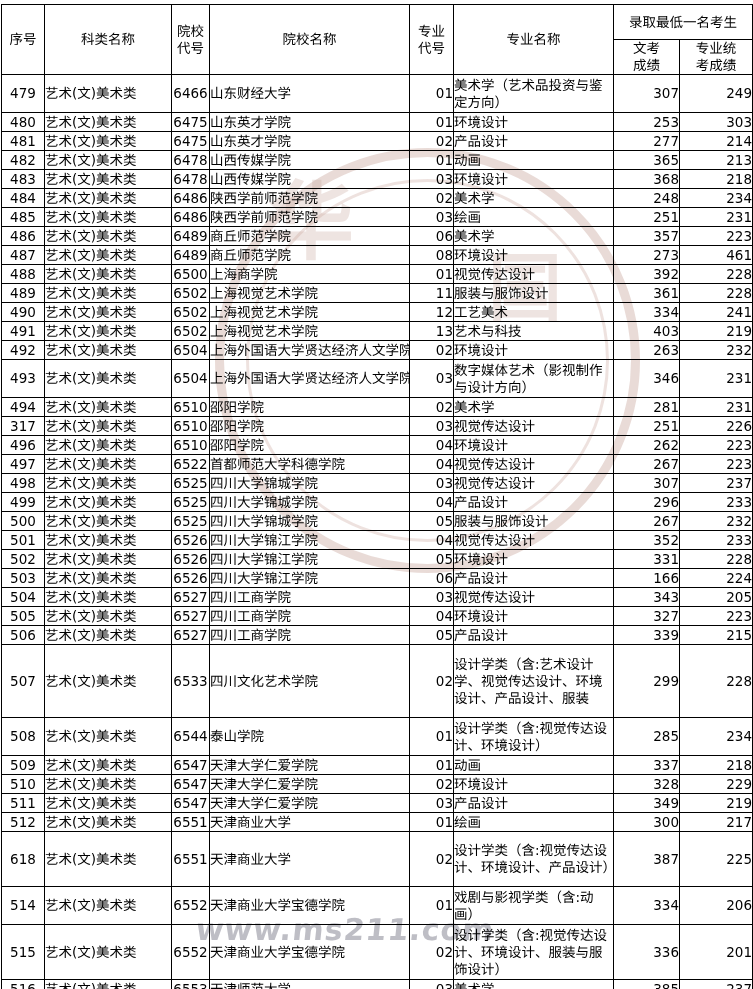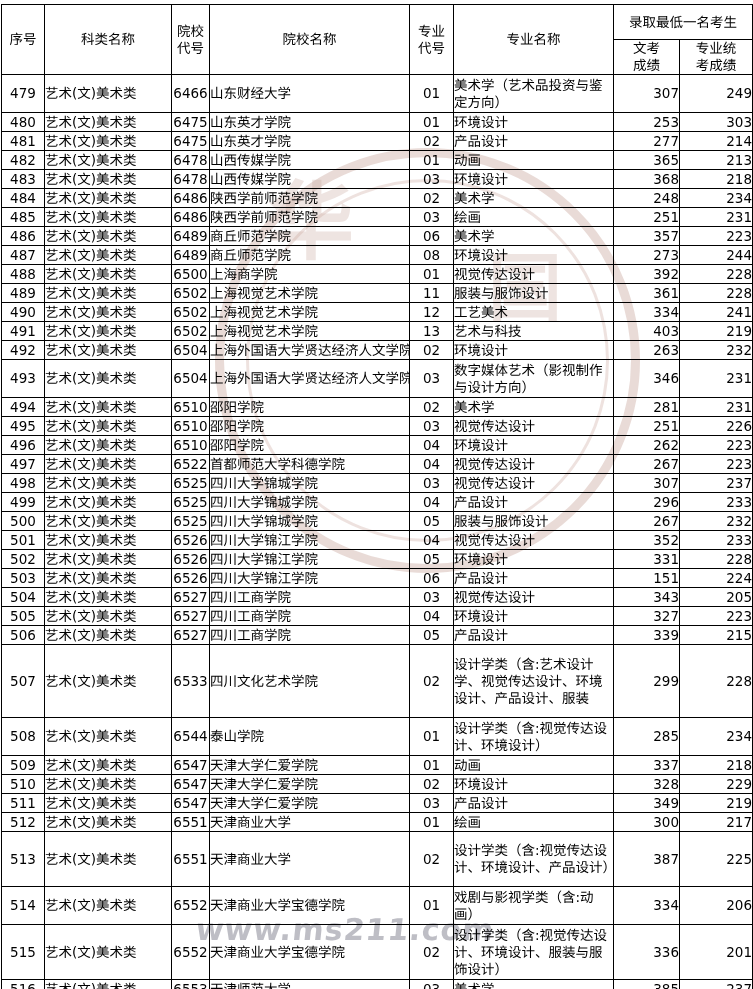--- a/index.html
+++ b/index.html
@@ -91,21 +91,21 @@
   col.c-s1{width:66px;}
   col.c-s2{width:73px;}
 
   td.seq{text-align:center;}
   td.cat{text-align:left; padding-left:3px;}
   td.scode{text-align:center;}
   td.sname{
     text-align:left; padding-left:4px;
     white-space:nowrap; overflow:hidden;margin-top:18px;
   }
-  td.mcode{text-align:center;}
+  td.mcode{text-align:right;}
   td.mname{
     text-align:left; padding-left:3px; padding-right:2px;
     word-break:break-all;
   }
   td.score{text-align:right; padding-right:5px;}
 
   tr.r1{height:19px;}
   tr.r2{height:38px;}
   tr.r3{height:55px;}
   tr.r4{height:73px;}
@@ -257,21 +257,21 @@
         <td class="score">223</td>
       </tr>
       <tr class="r1">
         <td class="seq">487</td>
         <td class="cat">艺术(文)美术类</td>
         <td class="scode">6489</td>
         <td class="sname">商丘师范学院</td>
         <td class="mcode">08</td>
         <td class="mname">环境设计</td>
         <td class="score">273</td>
-        <td class="score">244</td>
+        <td class="score">461</td>
       </tr>
       <tr class="r1">
         <td class="seq">488</td>
         <td class="cat">艺术(文)美术类</td>
         <td class="scode">6500</td>
         <td class="sname">上海商学院</td>
         <td class="mcode">01</td>
         <td class="mname">视觉传达设计</td>
         <td class="score">392</td>
         <td class="score">228</td>
@@ -330,21 +330,21 @@
         <td class="seq">494</td>
         <td class="cat">艺术(文)美术类</td>
         <td class="scode">6510</td>
         <td class="sname">邵阳学院</td>
         <td class="mcode">02</td>
         <td class="mname">美术学</td>
         <td class="score">281</td>
         <td class="score">231</td>
       </tr>
       <tr class="r1">
-        <td class="seq">495</td>
+        <td class="seq">317</td>
         <td class="cat">艺术(文)美术类</td>
         <td class="scode">6510</td>
         <td class="sname">邵阳学院</td>
         <td class="mcode">03</td>
         <td class="mname">视觉传达设计</td>
         <td class="score">251</td>
         <td class="score">226</td>
       </tr>
       <tr class="r1">
         <td class="seq">496</td>
@@ -416,21 +416,21 @@
         <td class="score">331</td>
         <td class="score">228</td>
       </tr>
       <tr class="r1">
         <td class="seq">503</td>
         <td class="cat">艺术(文)美术类</td>
         <td class="scode">6526</td>
         <td class="sname">四川大学锦江学院</td>
         <td class="mcode">06</td>
         <td class="mname">产品设计</td>
-        <td class="score">151</td>
+        <td class="score">166</td>
         <td class="score">224</td>
       </tr>
       <tr class="r1">
         <td class="seq">504</td>
         <td class="cat">艺术(文)美术类</td>
         <td class="scode">6527</td>
         <td class="sname">四川工商学院</td>
         <td class="mcode">03</td>
         <td class="mname">视觉传达设计</td>
         <td class="score">343</td>
@@ -510,21 +510,21 @@
         <td class="seq">512</td>
         <td class="cat">艺术(文)美术类</td>
         <td class="scode">6551</td>
         <td class="sname">天津商业大学</td>
         <td class="mcode">01</td>
         <td class="mname">绘画</td>
         <td class="score">300</td>
         <td class="score">217</td>
       </tr>
       <tr class="r3">
-        <td class="seq">513</td>
+        <td class="seq">618</td>
         <td class="cat">艺术(文)美术类</td>
         <td class="scode">6551</td>
         <td class="sname">天津商业大学</td>
         <td class="mcode">02</td>
         <td class="mname">设计学类（含:视觉传达设计、环境设计、产品设计）</td>
         <td class="score">387</td>
         <td class="score">225</td>
       </tr>
       <tr class="r2">
         <td class="seq">514</td>

